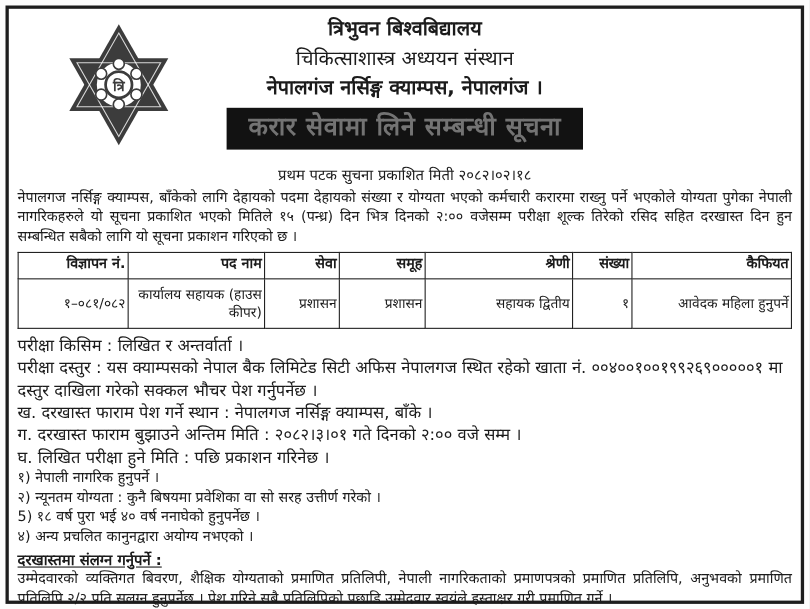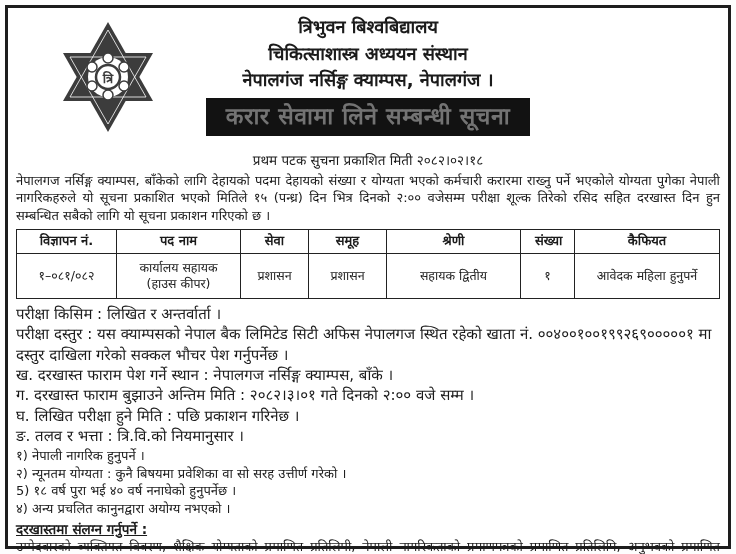--- a/index.html
+++ b/index.html
@@ -9,41 +9,41 @@
     font-family: "DejaVu Sans", "Liberation Sans", sans-serif;
     color: #1b1b1b; position: relative; overflow: hidden;
   }
   .frame {
     border: 3px solid #1d1d1d; height: 100%; box-sizing: border-box;
     padding: 4px 8px 4px 8px; position: relative; background: #fff;
   }
   
   .masthead { text-align: center; line-height: 1.25; }
   .uni-line   { font-size: 18px; font-weight: 700; padding-top: 4px; }
-  .inst-line  { font-size: 18px; font-weight: 700; padding-top: 4px; text-align: center; }
+  .inst-line  { font-size: 18px; font-weight: 400; padding-top: 4px; text-align: center; }
   .campus-line{ font-size: 18px; font-weight: 700; padding-top: 4px; }
   .banner {
     display: inline-block; background: #121212; color: #737373;
     font-size: 23px; font-weight: 800; letter-spacing: 0.5px;
     padding: 4px 20px 6px 20px; margin-top: 6px;
   }
   .pub-line { font-size: 13.5px; font-weight: 400; margin-top: 16px; }
   
   .emblem { position: absolute; left: 48px; top: 12px; width: 104px; height: 118px; }
   
   .intro {
     font-size: 13px; line-height: 1.33; text-align: justify; margin-top: 3px;
   }
   
   table.vacancy {
     width: 100%; border-collapse: collapse; margin-top: 5px; table-layout: fixed;
   }
   table.vacancy th, table.vacancy td {
-    border: 1.5px solid #222; text-align: center; vertical-align: middle;
-    font-size: 12.5px; padding: 3px 14px; line-height: 1.3; overflow: hidden;
+    border: 1.5px solid #222; text-align: right; vertical-align: middle;
+    font-size: 12.5px; padding: 3px 2px; line-height: 1.3; overflow: hidden;
   }
   table.vacancy th { font-weight: 700; font-size: 13px; }
   table.vacancy td { height: 38px; }
   
   .details { margin-top: 5px; font-size: 15px; line-height: 1.36; }
   .detail-line { text-align: left; }
   .section-heading {
     font-size: 13.5px; font-weight: 800; text-decoration: underline;
     margin-top: 2px;
   }
@@ -119,21 +119,20 @@
         </tr>
       </tbody>
     </table>
 
     <div class="details">
       <div class="detail-line">परीक्षा किसिम : लिखित र अन्तर्वार्ता ।</div>
       <div class="detail-line">परीक्षा दस्तुर : यस क्याम्पसको नेपाल बैक लिमिटेड सिटी अफिस नेपालगज स्थित रहेको खाता नं. ००४००१००१९९२६९०००००१ मा दस्तुर दाखिला गरेको सक्कल भौचर पेश गर्नुपर्नेछ ।</div>
       <div class="detail-line">ख. दरखास्त फाराम पेश गर्ने स्थान : नेपालगज नर्सिङ्ग क्याम्पस, बाँके ।</div>
       <div class="detail-line">ग. दरखास्त फाराम बुझाउने अन्तिम मिति : २०८२।३।०१ गते दिनको २:०० वजे सम्म ।</div>
       <div class="detail-line">घ. लिखित परीक्षा हुने मिति : पछि प्रकाशन गरिनेछ ।</div>
-      <div class="detail-line">ङ. तलव र भत्ता : त्रि.वि.को नियमानुसार ।</div>
     </div>
 
     <div>
       <div class="q-item">१) नेपाली नागरिक हुनुपर्ने ।</div>
       <div class="q-item">२) न्यूनतम योग्यता : कुनै बिषयमा प्रवेशिका वा सो सरह उत्तीर्ण गरेको ।</div>
       <div class="q-item">5) १८ वर्ष पुरा भई ४० वर्ष ननाघेको हुनुपर्नेछ ।</div>
       <div class="q-item">४) अन्य प्रचलित कानुनद्वारा अयोग्य नभएको ।</div>
     </div>
 
     <div class="section-heading">दरखास्तमा संलग्न गर्नुपर्ने :</div>

